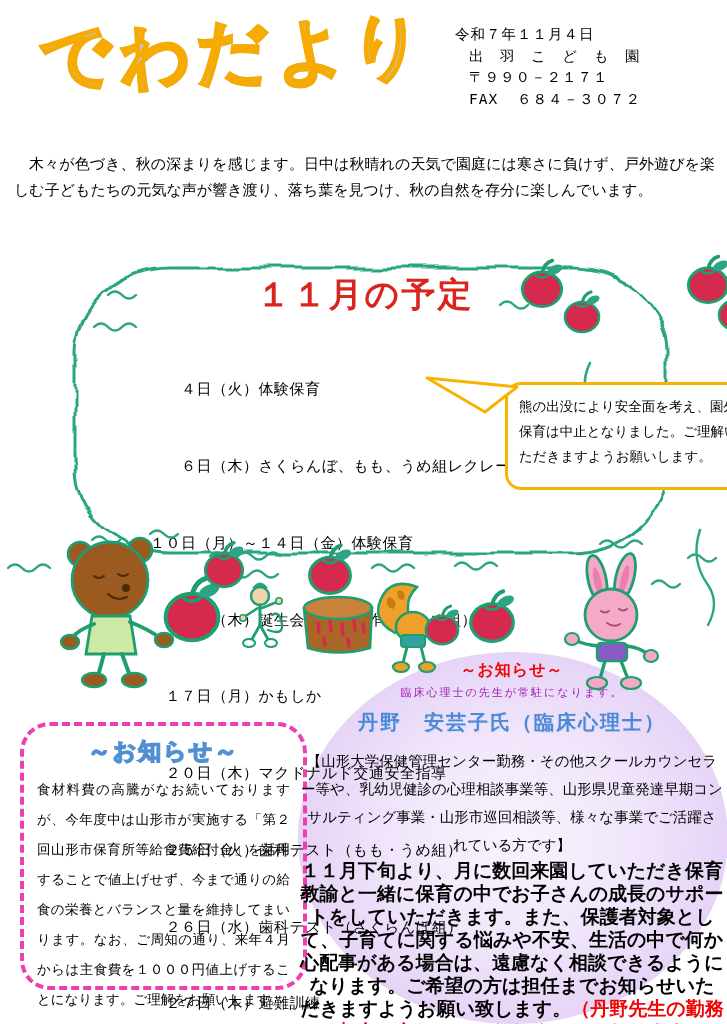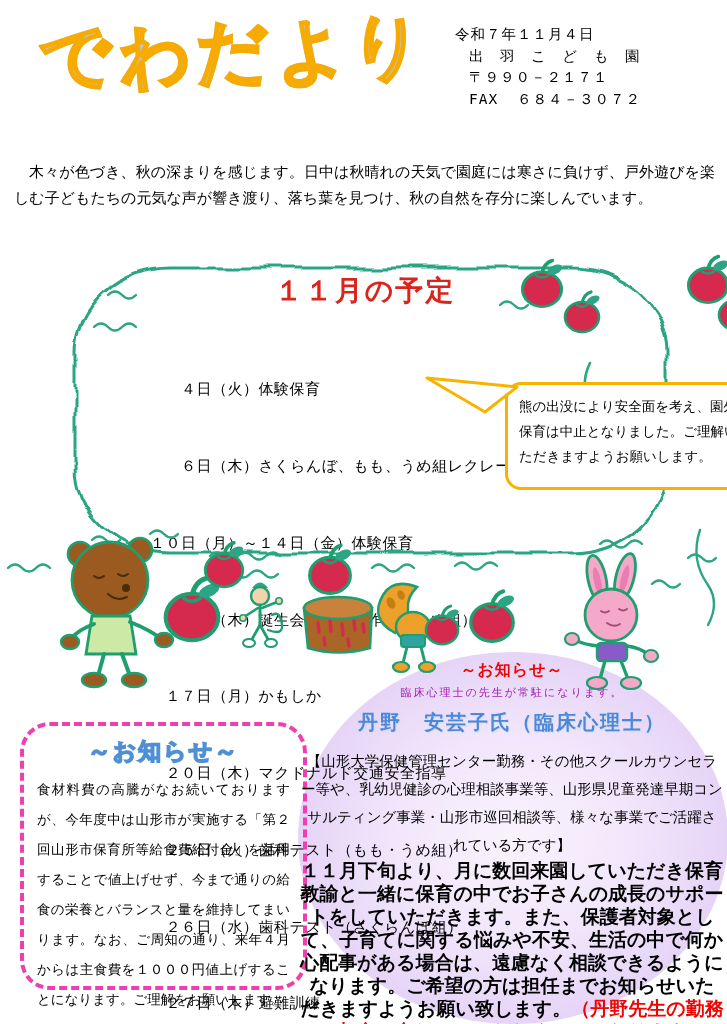--- a/index.html
+++ b/index.html
@@ -15,27 +15,27 @@
   .masthead span{display:inline-block;background:linear-gradient(180deg,#dfe6ef 0%,#a9b8cf 100%);
             -webkit-background-clip:text;background-clip:text;}
 
   .header-info{position:absolute;left:455px;top:24px;font-size:14.5px;line-height:21.5px;
                letter-spacing:1px;white-space:nowrap;}
   .header-info .row{display:flex;}
   .header-info .ind{padding-left:14px;}
   .header-info .lbl{width:48px;font-family:"DejaVu Sans Mono","Liberation Mono",monospace;}
 
   
-  .intro{position:absolute;left:14px;top:160px;width:701px;font-size:15px;line-height:25.5px;}
+  .intro{position:absolute;left:14px;top:152px;width:701px;font-size:15px;line-height:25.5px;}
   .intro p{margin:0;text-align:justify;}
 
   
   .cloud-svg{position:absolute;left:30px;top:243px;width:697px;height:330px;z-index:1;}
   .sched-title{position:absolute;left:235px;top:272px;width:260px;z-index:2;
-               font-size:28px;font-weight:bold;color:#d9251d;text-align:center;letter-spacing:2px;}
+               font-size:34px;font-weight:bold;color:#d9251d;text-align:center;letter-spacing:2px;}
   .sched-list{position:absolute;left:150px;top:326px;z-index:2;font-size:15px;line-height:25.6px;
               white-space:pre;letter-spacing:.5px;}
 
   
   .bear-bubble{position:absolute;left:505px;top:382px;width:254px;height:108px;z-index:5;
                box-sizing:border-box;background:#fff;border:3px solid #f6b400;border-radius:16px;
                padding:9px 11px;font-size:13.5px;line-height:25px;}
   .bubble-tail{position:absolute;left:425px;top:370px;width:95px;height:45px;z-index:6;}
 
   

